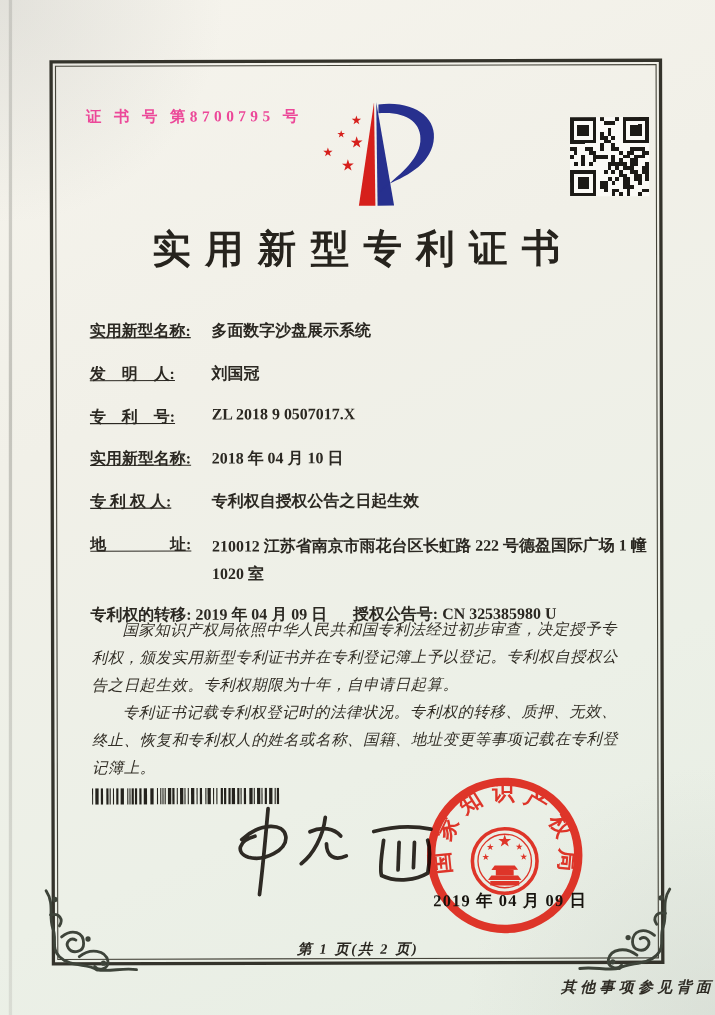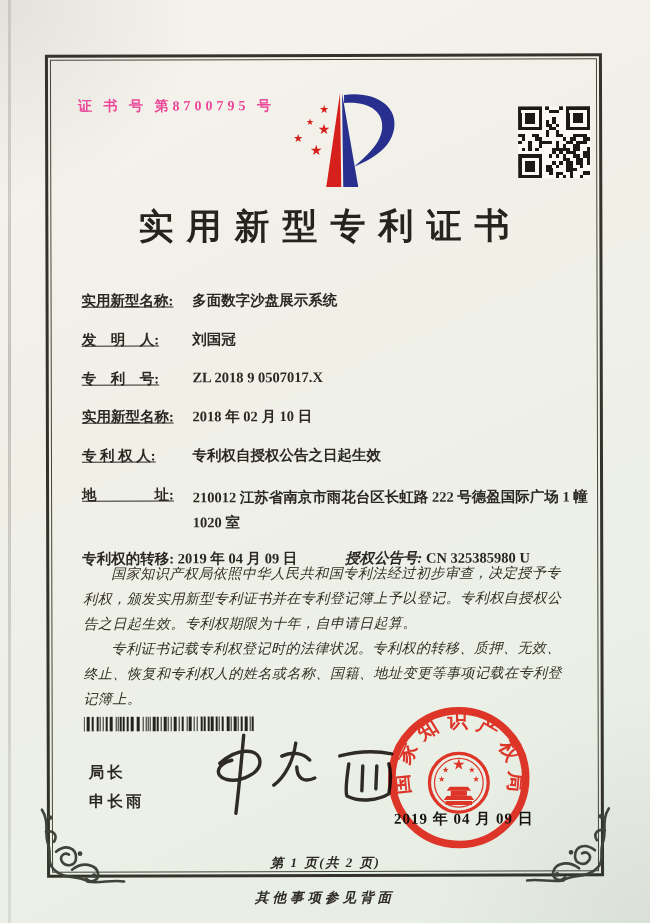--- a/index.html
+++ b/index.html
@@ -26,41 +26,41 @@
   .qr { position:absolute; left:470px; top:50px; width:72px; height:72px; background:#fbfaf6; }
 
   .title { position:absolute; left:0; right:0; top:146px; text-align:center;
     font-size:35px; font-weight:700; letter-spacing:13px; padding-left:13px; color:#26231d; }
 
   .fields { position:absolute; left:33px; right:26px; top:228px; font-size:14.5px; font-weight:700; }
   .frow { position:absolute; left:0; right:0; white-space:nowrap; }
   .frow .lbl { display:inline-block; min-width:107px; white-space:pre; vertical-align:top;text-decoration:underline; }
   .frow .val { display:inline-block; vertical-align:top; }
   .val-block { white-space:normal; width:420px; line-height:25px; }
-  .pair2 { margin-left:44px;font-style:italic; }
+  .pair2 { margin-left:20px; }
 
   .paras { position:absolute; left:34px; right:28px; top:504px;
     font-size:14px; line-height:25px; font-style:italic; color:#332f27; }
   .paras p { text-indent:2em; letter-spacing:.5px; }
 
   .barcode { position:absolute; left:34px; top:659px; width:172px; height:15px; }
 
   .signer { position:absolute; left:39px; top:700px; font-size:15.5px; font-weight:700;
     letter-spacing:3px; line-height:29px; }
 
   .signature { position:absolute; left:140px; top:668px; }
 
   .seal { position:absolute; left:333px; top:645px; mix-blend-mode:multiply; opacity:.92; }
   .seal-date { position:absolute; left:344px; top:753px; font-size:15px; font-weight:700;
     letter-spacing:1px; color:#17140f; z-index:6; }
 
   .page-note { position:absolute; left:0; right:0; top:797px; text-align:center;
     font-size:13px; font-style:italic; font-weight:600; letter-spacing:2px; }
 
-  .back-note { position:absolute; left:0; right:0; top:889px; text-align:center;
+  .back-note { position:absolute; left:0; right:0; top:889px; text-align:right;
     font-size:13.5px; font-style:italic; font-weight:700; letter-spacing:4px; color:#2f2c25; }
 
   .flourish { position:absolute; z-index:3; }
   .fl-left { left:-14px; bottom:-12px; }
   .fl-right { right:-14px; bottom:-12px; transform:scaleX(-1); }
 </style>
 </head>
 <body>
 
 <div class="paper-edge"></div>
@@ -305,21 +305,21 @@
     <div class="frow" style="top:45px">
       <span class="lbl">发　明　人:</span>
       <span class="val">刘国冠</span>
     </div>
     <div class="frow" style="top:84px">
       <span class="lbl">专　利　号:</span>
       <span class="val">ZL 2018 9 0507017.X</span>
     </div>
     <div class="frow" style="top:122px">
       <span class="lbl">实用新型名称:</span>
-      <span class="val">2018 年 02 月 10 日</span>
+      <span class="val">2018 年 04 月 10 日</span>
     </div>
     <div class="frow" style="top:161px">
       <span class="lbl">专 利 权 人:</span>
       <span class="val">专利权自授权公告之日起生效</span>
     </div>
     <div class="frow" style="top:200px">
       <span class="lbl">地　　　　址:</span>
       <span class="val val-block">210012 江苏省南京市雨花台区长虹路 222 号德盈国际广场 1 幢 1020 室</span>
     </div>
     <div class="frow" style="top:264px">
@@ -378,24 +378,20 @@
       <rect x="143" y="0" width="3" height="15" fill="#24221d"></rect>
       <rect x="147" y="0" width="1" height="15" fill="#24221d"></rect>
       <rect x="150" y="0" width="3" height="15" fill="#24221d"></rect>
       <rect x="154" y="0" width="1" height="15" fill="#24221d"></rect>
       <rect x="157" y="0" width="2" height="15" fill="#24221d"></rect>
       <rect x="161" y="0" width="3" height="15" fill="#24221d"></rect>
       <rect x="166" y="0" width="1" height="15" fill="#24221d"></rect>
       <rect x="168" y="0" width="2" height="15" fill="#24221d"></rect>
     </svg>
 
-  <div class="signer">
-    <div>局长</div>
-    <div>申长雨</div>
-  </div>
 
   <svg class="signature" width="225" height="100" viewBox="0 0 225 100">
     <g fill="none" stroke="#2e2a24" stroke-width="3.4" stroke-linecap="round" stroke-linejoin="round">
       <path d="M30,38 C48,22 68,23 70,35 C72,48 50,58 36,54 C24,50 27,39 42,35"></path>
       <path d="M54,10 C52,32 49,64 46,88"></path>
       <path d="M106,18 C104,35 95,52 84,60"></path>
       <path d="M92,31 C103,26 114,28 120,35"></path>
       <path d="M107,42 C107,53 114,58 125,53"></path>
       <path d="M150,31 C169,26 187,26 202,29"></path>
       <path d="M159,39 C157,53 155,65 157,71 C171,78 189,75 199,69 C201,57 201,45 199,39"></path>

